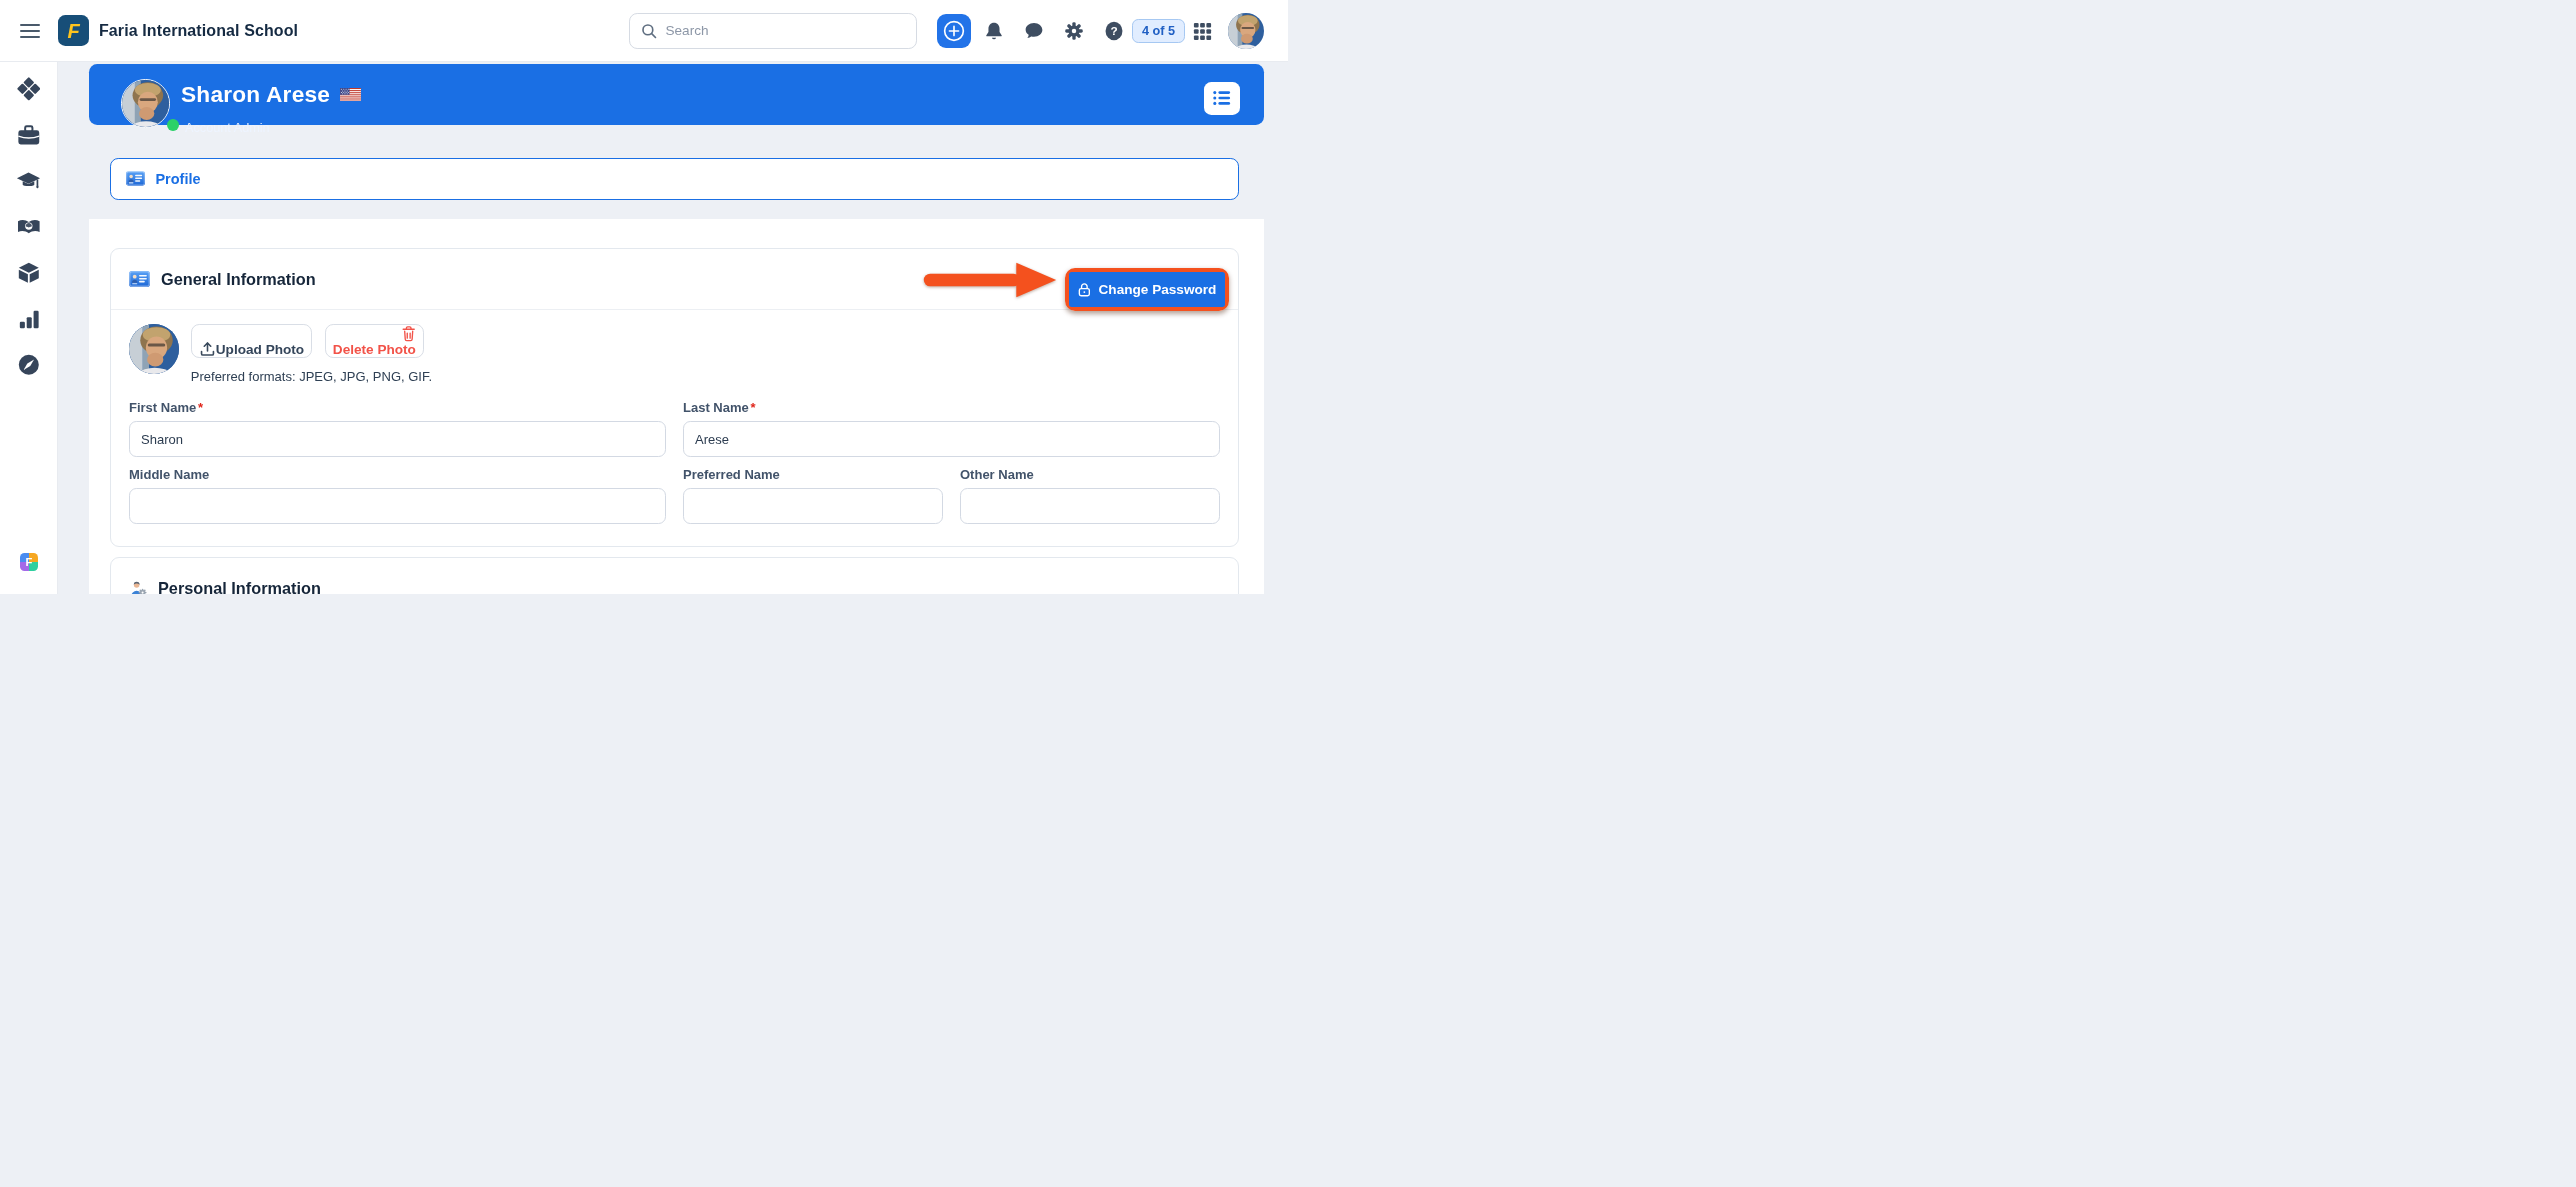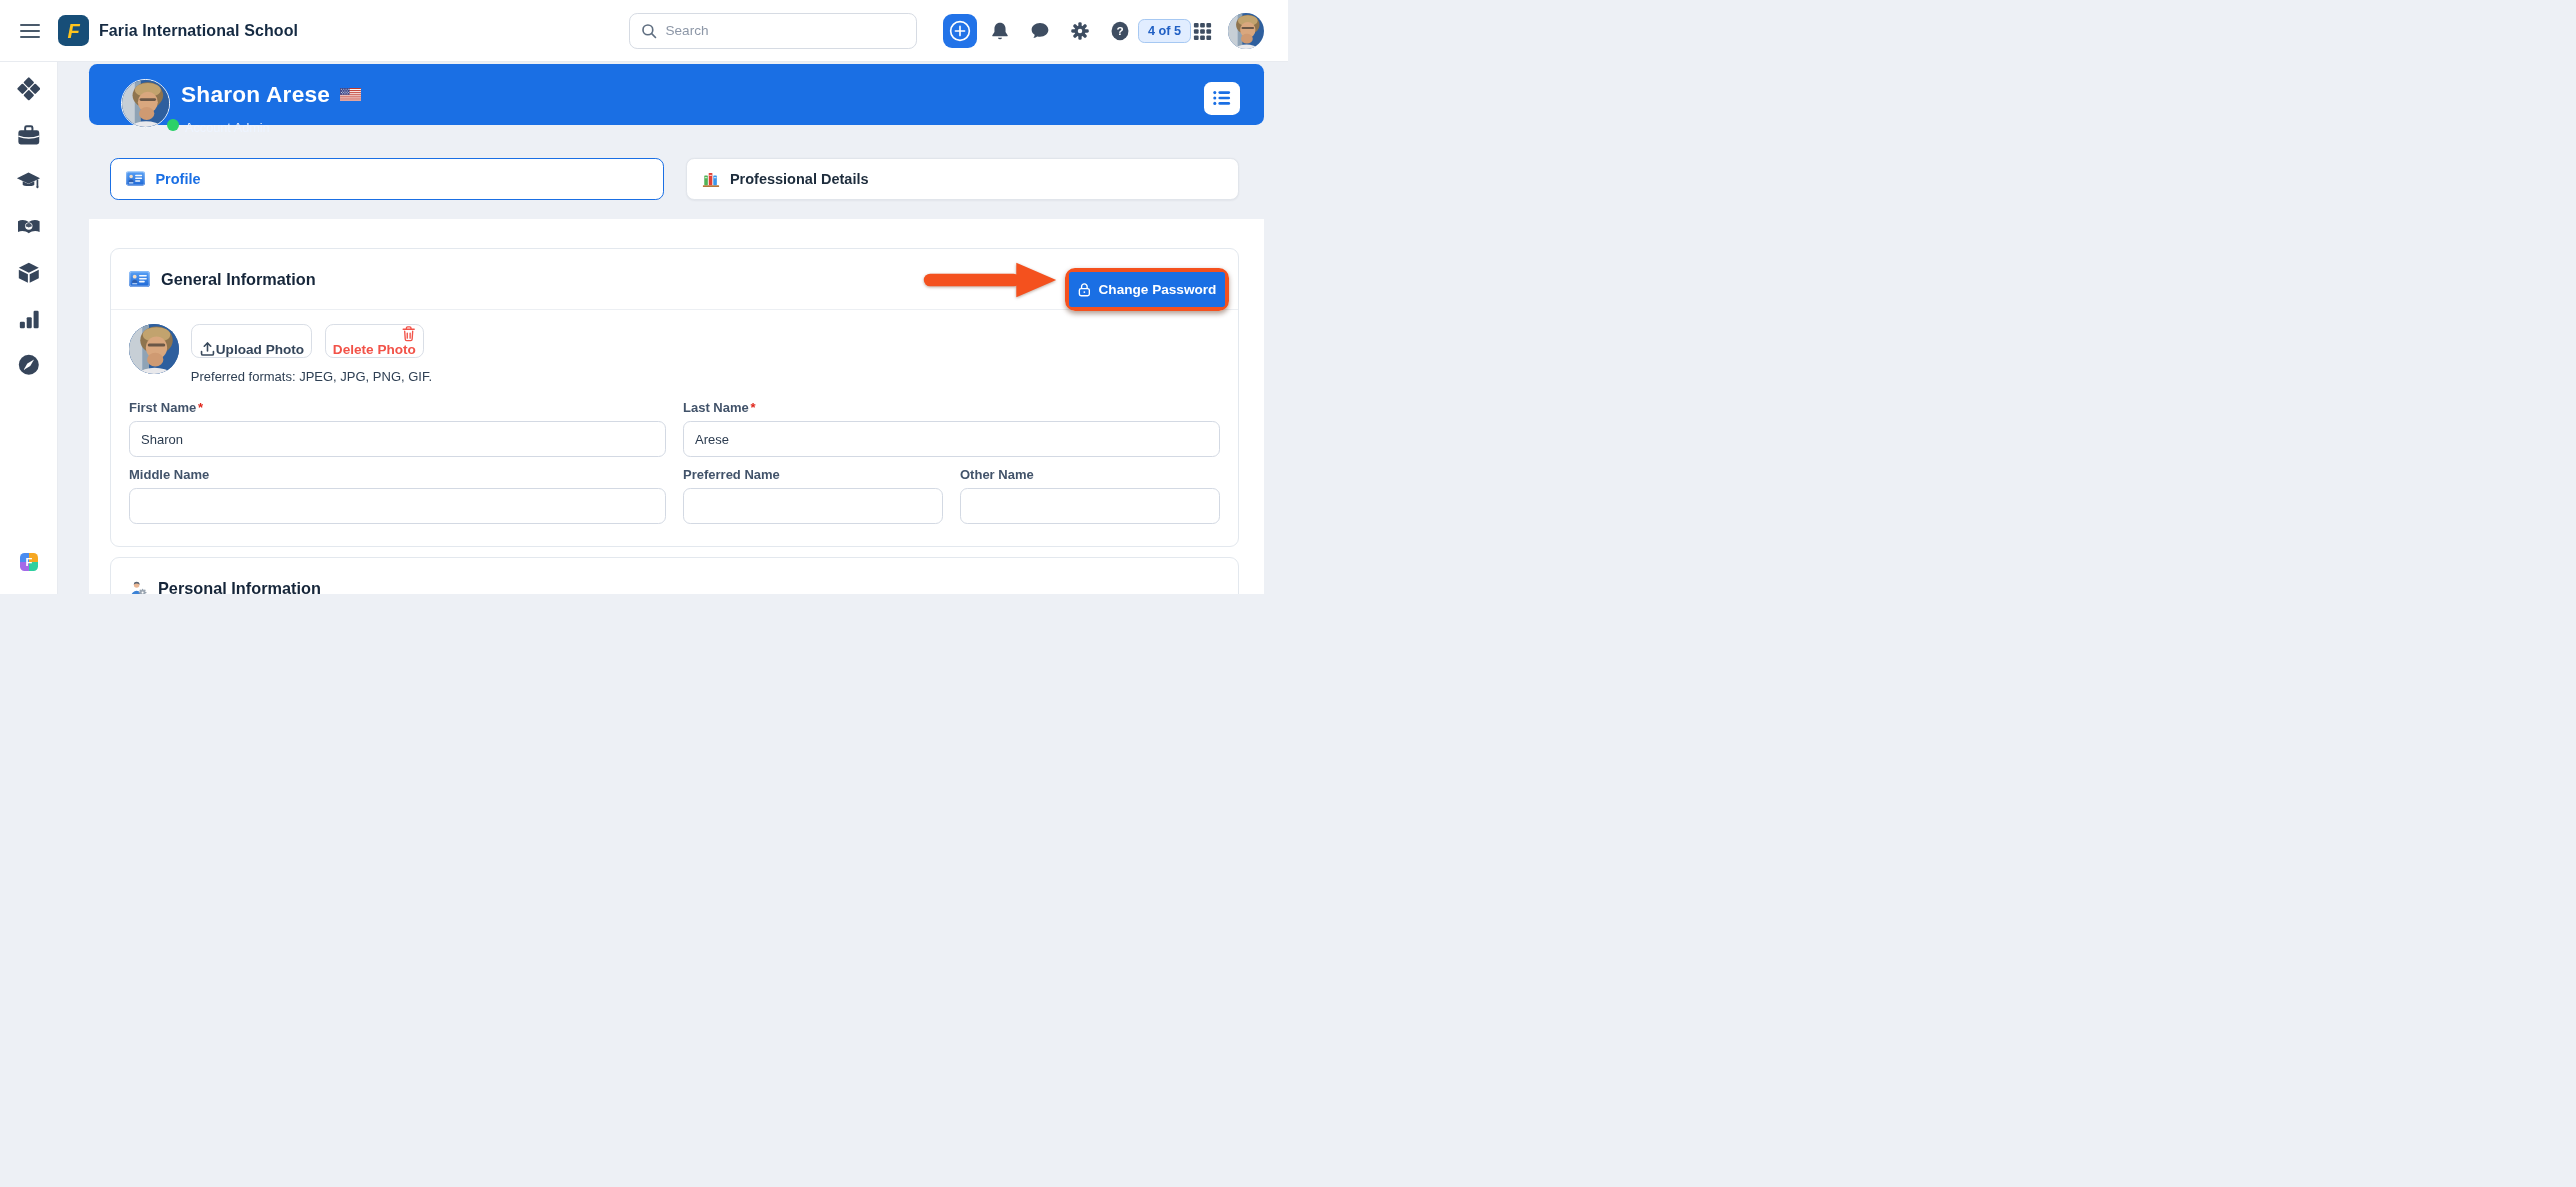--- a/index.html
+++ b/index.html
@@ -19,21 +19,21 @@
   .searchbox svg { margin:0 8.2px 0 11px; flex:none; }
   .searchbox input { border:none; outline:none; flex:1; font-size:13.6px; color:#33445a;
                      font-family:"Liberation Sans",sans-serif; background:transparent; }
   .searchbox input::placeholder { color:#8d97a7; }
   .nav-right { position:absolute; right:24.5px; top:0; height:62px; display:flex; align-items:center; }
   .plus-btn { width:34px; height:34px; border-radius:9px; background:#2273e8; display:flex;
               align-items:center; justify-content:center; margin-right:12.7px; cursor:pointer; }
   .nav-ic { width:20px; height:20px; margin-right:20px; cursor:pointer; }
   .nav-ic.help { margin-right:8.2px; }
   .tour-badge { background:#e1edff; border:1.4px solid #a6c8f2; color:#2160c4; font-size:12.7px;
-                font-weight:bold; border-radius:6.3px; padding:3.6px 9px; margin-right:2px; cursor:pointer; }
+                font-weight:bold; border-radius:6.3px; padding:3.6px 9px; margin-right:8px; cursor:pointer; }
   .apps-ic { width:19px; height:19px; margin-right:15.4px; cursor:pointer; }
   .nav-avatar { width:36px; height:36px; border-radius:50%; overflow:hidden; cursor:pointer; flex:none; }
   .pt { display:block; width:100%; height:100%; }
 
   
   .sidebar { position:absolute; left:0; top:62px; width:58px; height:532px; background:#fff;
              border-right:0.9px solid #e8ebf0; display:flex; flex-direction:column; align-items:center;
              padding-top:14.5px; z-index:20; }
   .side-ic { width:25px; height:25px; margin-bottom:21px; display:flex; align-items:center;
              justify-content:center; cursor:pointer; }
@@ -337,32 +337,20 @@
       </svg>
     </div>
   </div>
 
   <div class="tabs">
     <div class="tab active">
       <svg width="19" height="15.4" viewBox="0 0 23 18">
           <use href="#idcard"></use>
         </svg>
       <span>Profile</span>
-    </div>
-    <div class="tab inactive">
-      <svg width="18" height="18" viewBox="0 0 20 20">
-        <rect x="1" y="17" width="18" height="1.9" rx=".6" fill="#b5763a"></rect>
-        <rect x="2.5" y="6" width="4" height="11" rx=".8" fill="#52b356"></rect>
-          <rect x="3.1" y="8" width="2.8" height="1.1" fill="#fff" opacity=".85"></rect>
-        <rect x="7.5" y="3.2" width="4" height="13.8" rx=".8" fill="#e23f35"></rect>
-          <rect x="8.1" y="5.4" width="2.8" height="1.1" fill="#fff" opacity=".85"></rect>
-        <rect x="12.5" y="6" width="4" height="11" rx=".8" fill="#3b96ea"></rect>
-          <rect x="13.1" y="8" width="2.8" height="1.1" fill="#fff" opacity=".85"></rect>
-      </svg>
-      <span>Professional Details</span>
     </div>
   </div>
 
   <div class="card general">
     <div class="card-header">
       <svg width="21" height="16.3" viewBox="0 0 23 18">
           <use href="#idcard"></use>
         </svg>
       <span class="section-title">General Information</span>
 

